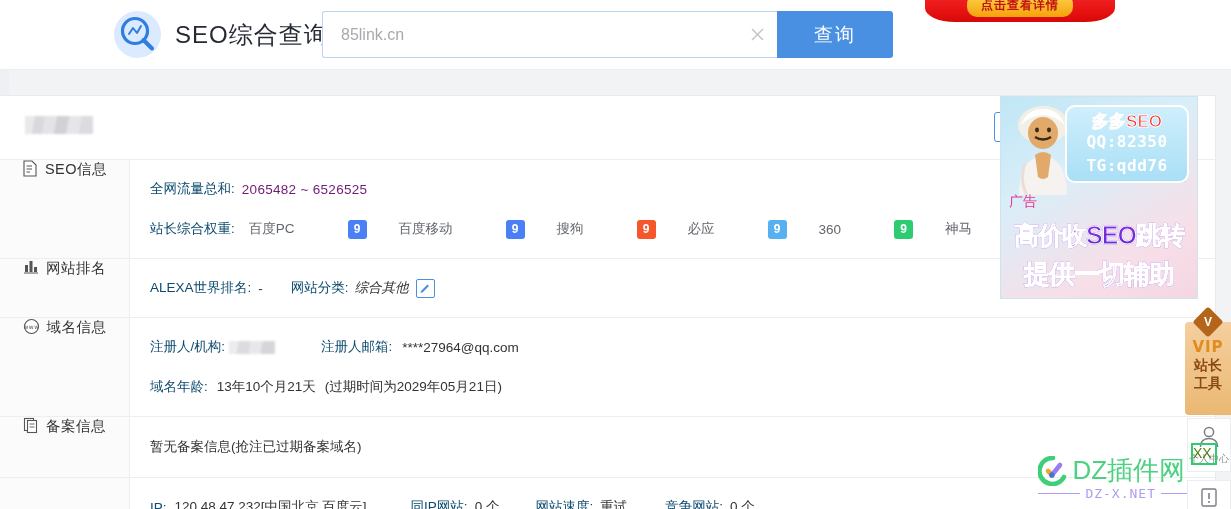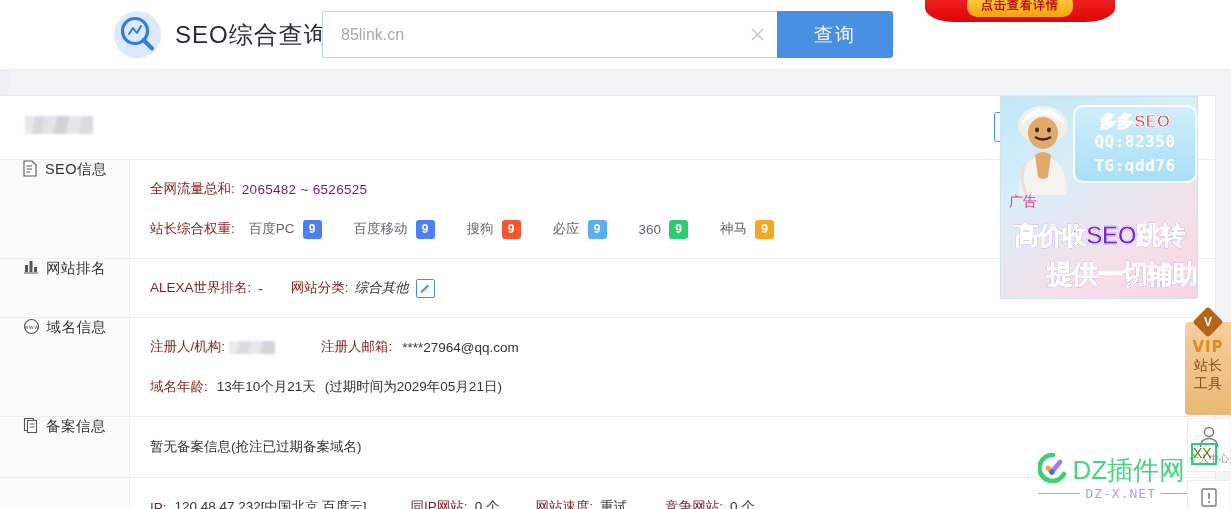--- a/index.html
+++ b/index.html
@@ -85,30 +85,30 @@
   .row:last-child{ border-bottom:none; }
   .row-label{
     width:130px; min-width:130px; background:#fbfbfc; border-right:1px solid #eceef0;
     display:flex; align-items:flex-start; justify-content:center; gap:7px;
     font-size:14.5px; color:#333; letter-spacing:.5px;
   }
   .row-body{ flex:1; padding:16px 0 16px 20px; position:relative; }
 
   .line{ display:flex; align-items:center; font-size:13.5px; color:#333; min-height:26px; }
   .line + .line{ margin-top:14px; }
-  .lbl{ color:#7f1d1d; }
+  .lbl{ color:#0c4a6e; }
   .val{ color:#333; }
   .val-num{ color:#701a75; letter-spacing:.3px; }
 
   .chip{
     display:inline-flex; align-items:center; justify-content:center;
     min-width:19px; height:19px; padding:0 4px; border-radius:3px;
     color:#fff; font-size:12px; font-weight:bold; margin-left:8px;
   }
-  .wg-item{ display:flex; align-items:center; margin-right:32px; color:#62666d; font-size:13.5px; }
+  .wg-item{ display:flex; align-items:center; margin-right:32px; color:#62666d; font-size:13.5px;gap:45px; }
   .wg-item:last-child{ margin-right:0; }
 
   .edit-icon{
     display:inline-flex; align-items:center; justify-content:center;
     width:19px; height:19px; border:1px solid #4a90e2; border-radius:2px;
     margin-left:7px; cursor:pointer;
   }
 
   .mini-redact{
     display:inline-block; width:46px; height:13px; margin-left:4px;
@@ -116,73 +116,73 @@
     filter:blur(.9px); vertical-align:middle;
   }
 
   
   .ad{
     position:absolute; right:17px; top:0px; width:198px; height:203px;
     background:linear-gradient(150deg,#bfe6f5 0%, #d9eef8 35%, #f7dfe8 75%, #f4d6e2 100%);
     overflow:hidden; border:1px solid #cfe3ee; cursor:pointer;
   }
   .ad-bubble{
-    position:absolute; right:0; top:8px; width:124px; height:78px;
+    position:absolute; right:8px; top:8px; width:124px; height:78px;
     background:linear-gradient(180deg,#cfeffc,#a9dff6);
     border:2px solid #fff; border-radius:10px;
   }
   .ad-b1{ position:absolute; top:3px; left:0; width:100%; text-align:center;
           font-size:17px; font-weight:bold; color:#ff2d2d; -webkit-text-stroke:1px #fff; letter-spacing:0px;}
   .ad-b2,.ad-b3{ position:absolute; left:0; width:100%; text-align:center;
           font-size:16px; font-weight:bold; color:#fff; letter-spacing:.5px;
           font-family:"DejaVu Sans Mono","Liberation Mono",monospace; }
   .ad-b2{ top:25px; } .ad-b3{ top:49px; }
   .ad-man{ position:absolute; left:6px; top:6px; width:76px; height:92px; }
   .ad-tag{ position:absolute; left:8px; top:96px; font-size:14px; font-weight:normal; color:#e8368f; }
   .ad-l1{ position:absolute; left:0; width:100%; text-align:center; top:122px;
           font-size:25px; font-weight:bold; letter-spacing:-1px;
           background:linear-gradient(180deg,#8d2ce0,#5c2bd6);
           -webkit-background-clip:text; background-clip:text; color:transparent;
           -webkit-text-stroke:1px #ffffff; }
-  .ad-l2{ position:absolute; left:0; width:100%; text-align:right; top:160px;
+  .ad-l2{ position:absolute; left:0; width:100%; text-align:center; top:160px;
           font-size:26px; font-weight:bold; letter-spacing:-1px;
           background:linear-gradient(180deg,#8d2ce0,#5c2bd6);
           -webkit-background-clip:text; background-clip:text; color:transparent;font-family:Liberation Mono, monospace;
           -webkit-text-stroke:1px #ffffff; }
 
   
   .vip-widget{
     position:absolute; right:0px; top:322px; width:46px; height:93px; z-index:9;
     background:linear-gradient(180deg,#f5cf9e,#eab874);
     border-radius:4px 0 0 4px; text-align:center;
   }
   .vip-dia{ position:absolute; left:50%; top:-11px; transform:translateX(-50%) rotate(45deg);
             width:22px; height:22px; background:#b4651a; border-radius:3px; }
   .vip-dia span{ display:block; transform:rotate(-45deg); color:#fff; font-size:12px;
                  font-weight:bold; line-height:22px; }
   .vip-t1{ padding-top:16px; color:#e08c1e; font-size:15px; font-weight:bold; letter-spacing:1px;
            font-family:"DejaVu Sans","Liberation Sans",sans-serif; }
-  .vip-t2{ color:#8a4a12; font-size:14px; font-weight:normal; line-height:17px; margin-top:1px; }
+  .vip-t2{ color:#8a4a12; font-size:14px; font-weight:bold; line-height:17px; margin-top:1px; }
 
   .side-card{
     position:absolute; right:0px; width:44px; background:#fff; border:1px solid #ebedf0;
     text-align:center; z-index:9;
   }
   .side-a{ top:418px; height:54px; }
   .side-b{ top:480px; height:40px; }
   .side-ico{ margin-top:6px; color:#777; }
   .side-lbl{ font-size:10px; color:#8a8d93; line-height:11px; }
 
   .sel-box{ position:absolute; left:3px; top:24px; width:26px; height:22px;
             border:2px solid #2ecc71; }
   .sel-txt{ position:absolute; left:5px; top:26px; font-size:14px; color:#4d7c0f; font-weight:normal;text-align:right; }
 
   
   .wm{ position:absolute; right:28px; bottom:8px; z-index:8; pointer-events:none; }
-  .wm-row{ display:flex; }
+  .wm-row{ display:flex; align-items:center; }
   .wm-ring{ width:30px; height:30px; position:relative; }
   .wm-txt{ font-size:26px; color:#4bd17f; margin-left:4px; letter-spacing:0px; font-weight:500; }
   .wm-sub{ display:flex; align-items:center; justify-content:center; margin-top:-2px; }
   .wm-line{ width:42px; height:1px; background:#b09cf0; }
   .wm-sub-t{ font-size:13px; color:#b09cf0; margin:0 5px; letter-spacing:1px;
              font-family:"DejaVu Sans Mono","Liberation Mono",monospace; }
 
   .scroll-left{ position:absolute; left:0; top:0; width:9px; height:509px; background:#eef0f3; }
 </style>
 </head>

